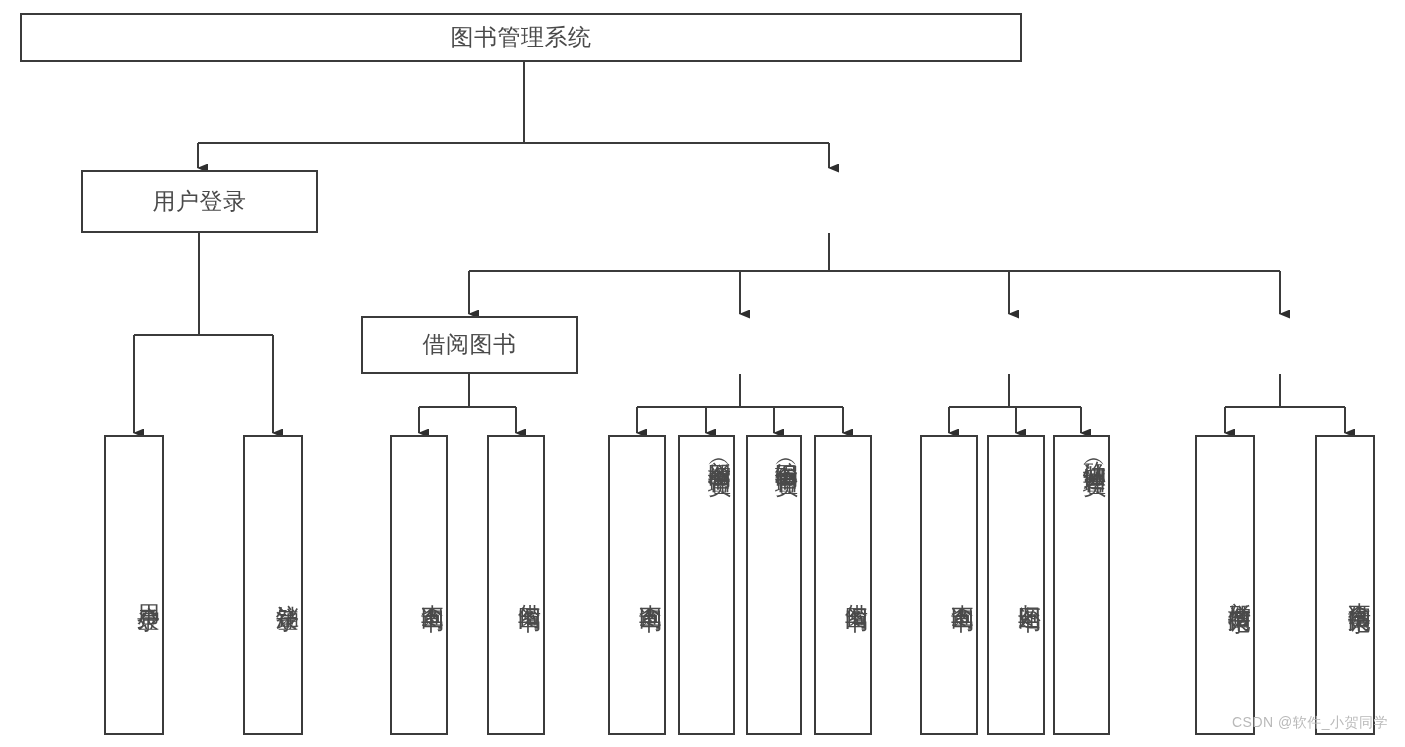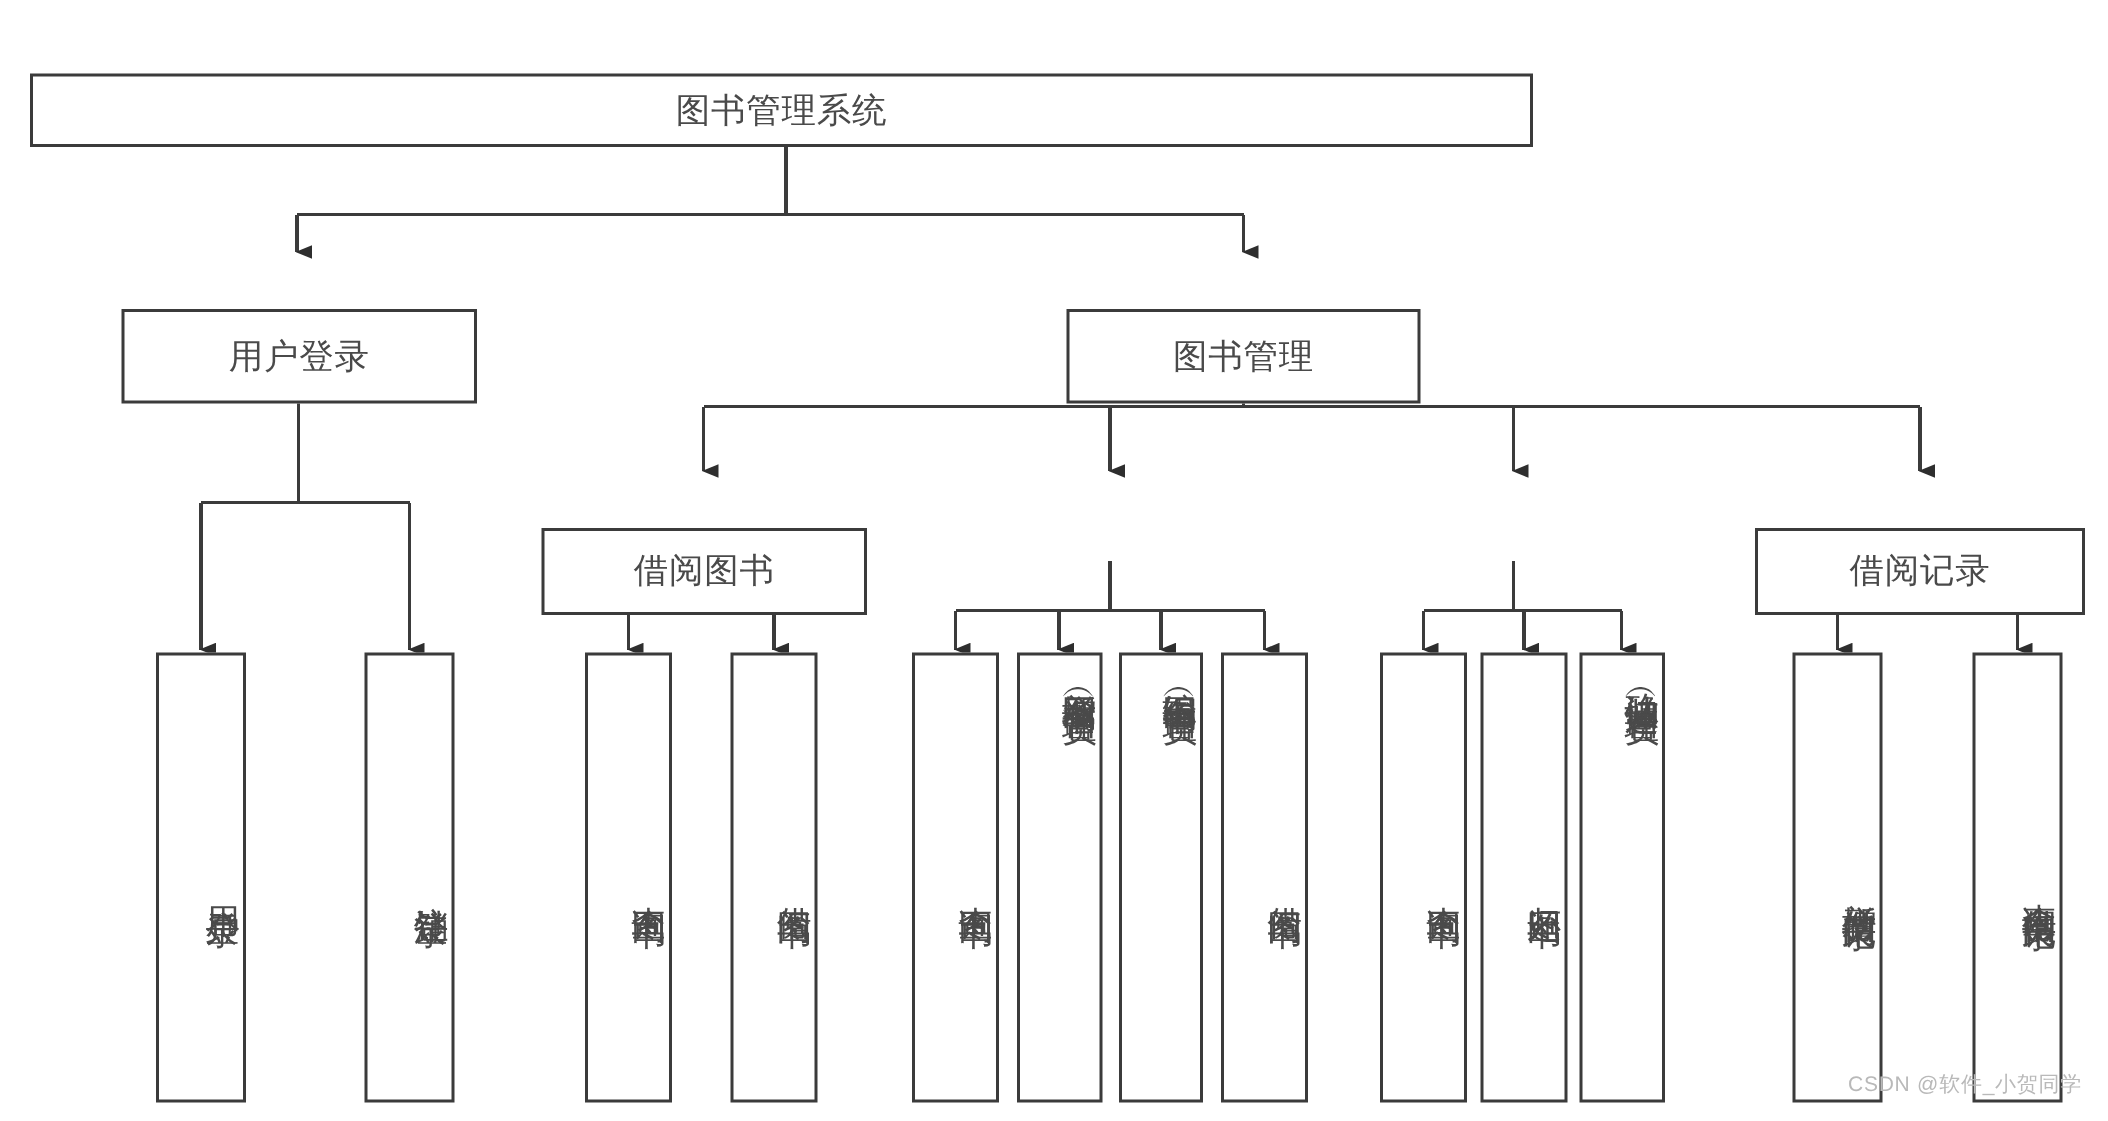--- a/index.html
+++ b/index.html
@@ -33,21 +33,20 @@
     color: #4a4a4a;
     display: flex;
     align-items: center;
     justify-content: center;
     text-align: center;
     letter-spacing: 0.5px;
   }
   .node.h {
     font-size: 23px;
     line-height: 1.1;
-    margin-top: 36px;
   }
   .node.v {
     writing-mode: vertical-rl;
     text-orientation: upright;
     font-size: 23px;
     line-height: 1.15;
     align-items: flex-start;
     justify-content: center;
     padding-top: 10px;
     letter-spacing: 2px;
@@ -110,24 +109,22 @@
         <line x1="1280" y1="374" x2="1280" y2="407"></line>
         <line x1="1225" y1="407" x2="1345" y2="407"></line>
         <line x1="1225" y1="407" x2="1225" y2="433" marker-end="url(#arrowhead)"></line>
         <line x1="1345" y1="407" x2="1345" y2="433" marker-end="url(#arrowhead)"></line>
       </g>
   </svg>
 
   <div class="node h" style="left: 20px; top: 13px; width: 1002px; height: 49px;">图书管理系统</div>
 
   <div class="node h" style="left: 81px; top: 170px; width: 237px; height: 63px;">用户登录</div>
-  <div class="node h" style="left: 711px; top: 170px; width: 236px; height: 63px;">图书管理</div>
 
   <div class="node h" style="left: 361px; top: 316px; width: 217px; height: 58px;">借阅图书</div>
-  <div class="node h" style="left: 1170px; top: 316px; width: 220px; height: 58px;">借阅记录</div>
 
   <div class="node v" style="left: 104px; top: 435px; width: 60px; height: 300px;">用户登录</div>
   <div class="node v" style="left: 243px; top: 435px; width: 60px; height: 300px;">注销登录</div>
   <div class="node v" style="left: 390px; top: 435px; width: 58px; height: 300px;">查询图书</div>
   <div class="node v" style="left: 487px; top: 435px; width: 58px; height: 300px;">借阅图书</div>
   <div class="node v" style="left: 608px; top: 435px; width: 58px; height: 300px;">查询图书</div>
   <div class="node v top" style="left: 678px; top: 435px; width: 57px; height: 300px;">新增图书（管理员）</div>
   <div class="node v top" style="left: 746px; top: 435px; width: 56px; height: 300px;">编辑图书（管理员）</div>
   <div class="node v" style="left: 814px; top: 435px; width: 58px; height: 300px;">借阅图书</div>
   <div class="node v" style="left: 920px; top: 435px; width: 58px; height: 300px;">查询图书</div>

